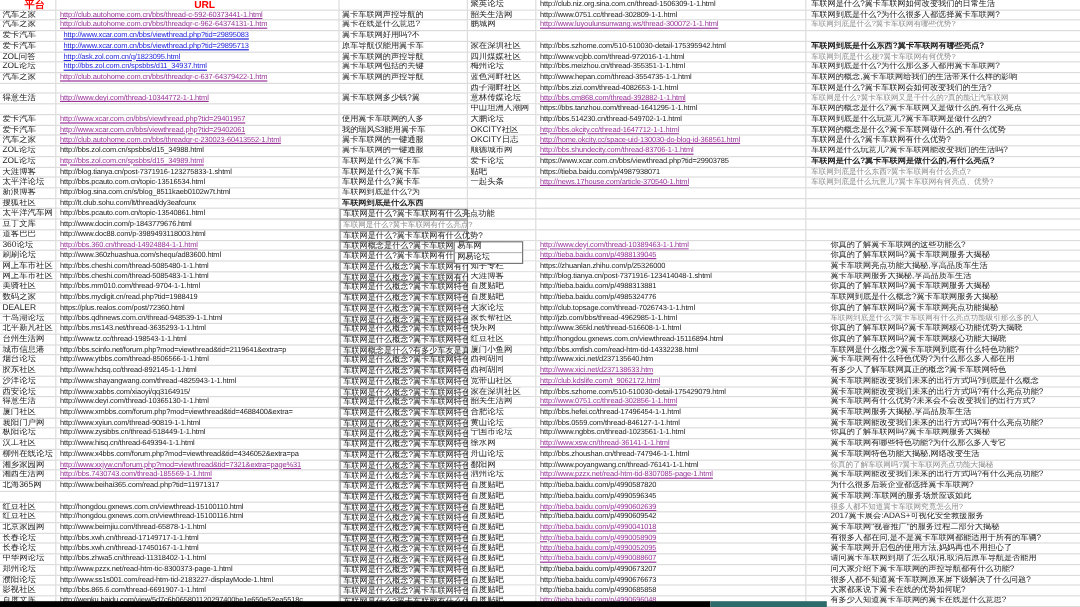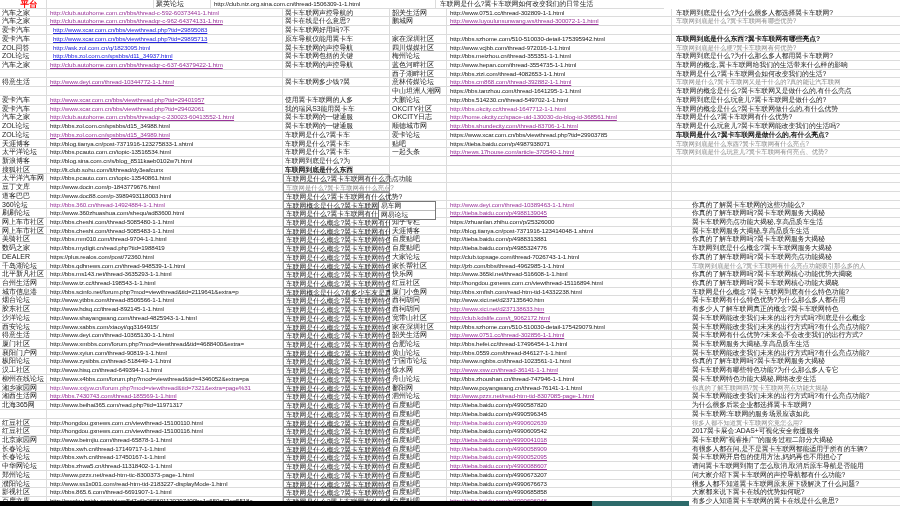--- a/index.html
+++ b/index.html
@@ -33,20 +33,21 @@
   .bar-black{position:absolute;left:0;bottom:0;width:592px;height:5px;background:#000;z-index:4;}
   .bar-teal{position:absolute;left:592px;bottom:0;width:97px;height:5px;background:#2d6a6a;z-index:4;}
 </style>
 </head>
 <body>
 
 <div class="page">
   <div class="sheet">
       <div class="row">
         <div class="cell a hdr">平台</div>
+        <div class="cell b hdr">URL</div>
         <div class="cell c"></div>
         <div class="cell d filled">聚英论坛</div>
         <div class="cell e">http://club.niz.org.sina.com.cn/thread-1506309-1-1.html</div>
         <div class="cell f">车联网是什么?翼卡车联网如何改变我们的日常生活</div>
       </div>
       <div class="row">
         <div class="cell a">汽车之家</div>
         <div class="cell b"><span class="lnk p">http://club.autohome.com.cn/bbs/thread-c-592-60373441-1.html</span></div>
         <div class="cell c">翼卡车联网声控导航的</div>
         <div class="cell d filled">韶关生活网</div>

